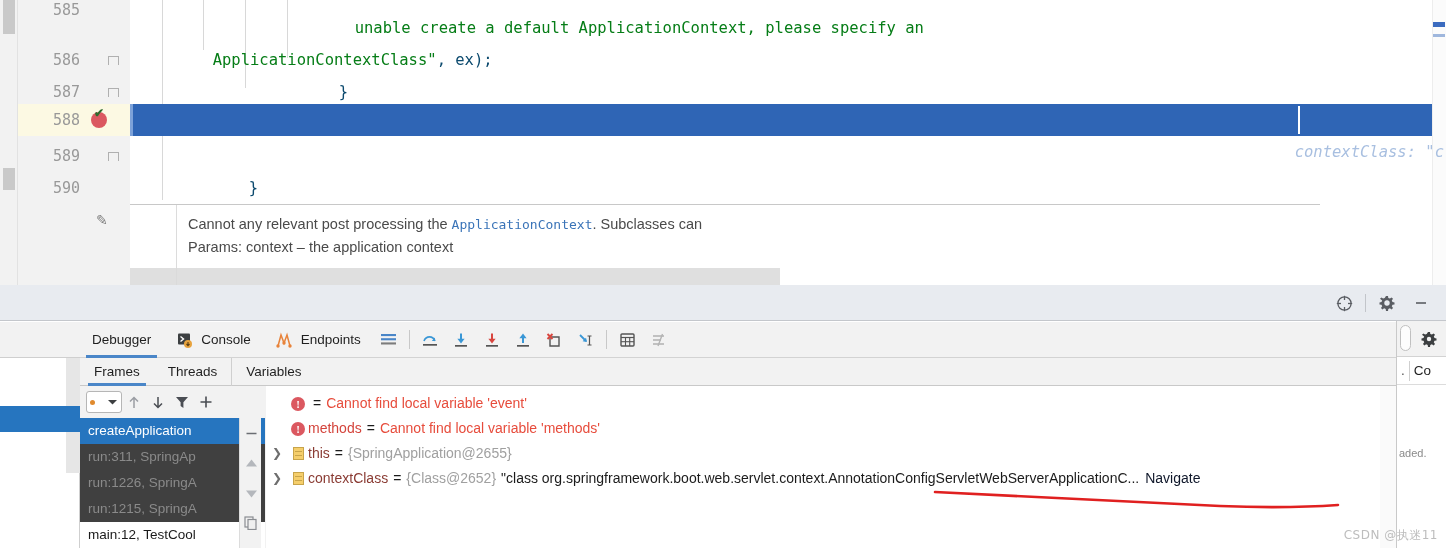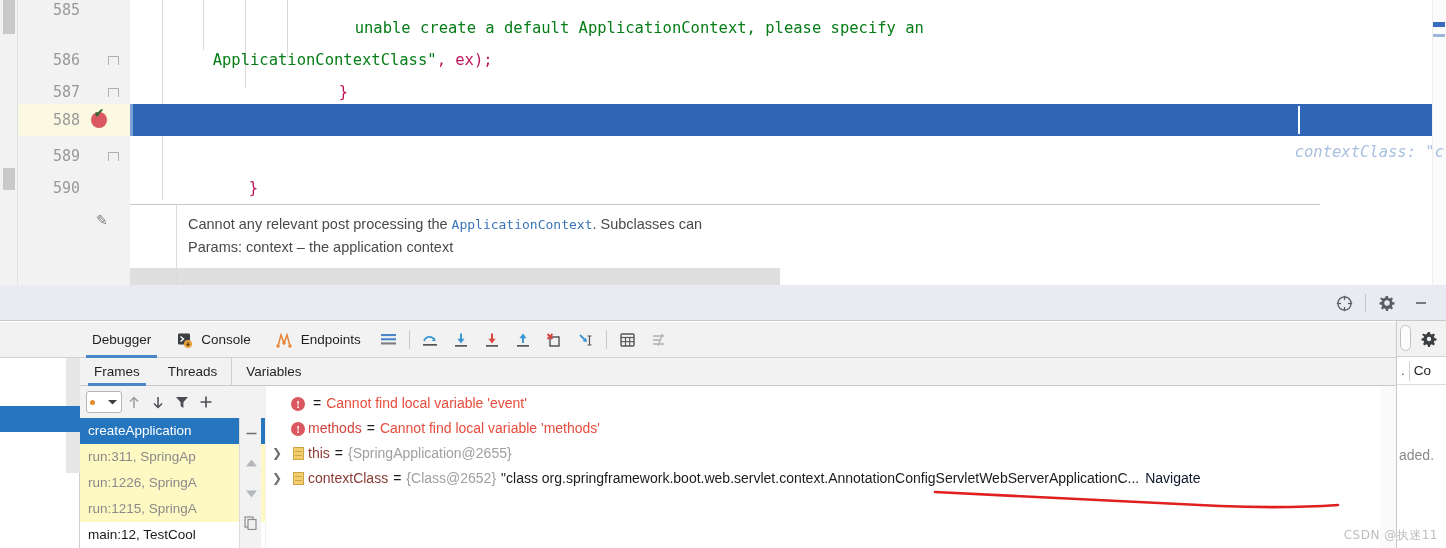--- a/index.html
+++ b/index.html
@@ -86,21 +86,21 @@
   }
 
   .code-hl-row {
     position: absolute; left: 0; right: 0; height: 32px; background: #2f65b5;
   }
   .code-hl-row .lbar { position: absolute; left: 0; top: 0; width: 3px; height: 32px; background: #7da2d9; }
   .indent-guide {
     position: absolute; width: 1px; background: #d8d8d8;
   }
   .tok-str { color: #067d17; }
-  .tok-plain { color: #be185d; }
+  .tok-plain { color: #0c4a6e; }
   .tok-on-hl { color: #ffffff; }
   .tok-italic { font-style: italic; }
   .tok-underline { text-decoration: underline; }
   .tok-hint { color: #a8bfe0; font-style: italic; }
   .caret { position: absolute; width: 2px; background: #000000; }
 
   
   .doc-popup {
     position: absolute; left: 130px; top: 204px; width: 1190px; height: 81px;
     background: #ffffff; border-top: 1px solid #c8c8c8;
@@ -193,21 +193,21 @@
   .thread-combo {
     width: 36px; height: 22px; border: 1px solid #b6b6b6; border-radius: 3px;
     background: #ffffff; display: flex; align-items: center; justify-content: space-between;
     padding: 0 3px;
   }
   .thread-combo .dot { width: 5px; height: 5px; background: #e08a2e; border-radius: 50%; }
   .ft-btn { width: 24px; height: 24px; display: flex; align-items: center; justify-content: center; color: #5d6066; }
   .frames-list { position: absolute; left: 0; top: 32px; width: 185px; height: 131px; overflow: hidden; }
   .frame-row {
     height: 26px; line-height: 26px; padding-left: 8px; font-size: 13.5px;
-    white-space: nowrap; overflow: hidden; color: #8a8a8a; background: #fef9c3;
+    white-space: nowrap; overflow: hidden; color: #8a8a8a; background: #404040;
   }
   .frame-row.selected { background: #2675bf; color: #ffffff; }
   .frame-row.last { background: #ffffff; color: #1b1b1b; }
   .frames-scroll {
     position: absolute; right: 0; top: 32px; width: 22px; height: 131px;
     background: #f2f2f2; border-left: 1px solid #dcdcdc;
   }
   .fs-btn { width: 22px; height: 30px; display: flex; align-items: center; justify-content: center; color: #8a8a8a; }
 
   
@@ -255,21 +255,21 @@
     position: absolute; left: 0; top: 0; width: 50px; height: 36px;
     background: #f2f2f2; border-bottom: 1px solid #d3d3d3;
     display: flex; align-items: center; justify-content: flex-end; padding-right: 6px;
   }
   .rp-tabrow {
     position: absolute; left: 0; top: 36px; width: 50px; height: 28px;
     display: flex; align-items: center; font-size: 13.5px; color: #1f1f1f;
     border-bottom: 1px solid #dcdcdc;
   }
   .rp-body { position: absolute; left: 0; top: 64px; width: 50px; height: 163px; }
-  .rp-line { font-size: 14px; color: #8a8a8a; white-space: nowrap; }
+  .rp-line { font-size: 11px; color: #8a8a8a; white-space: nowrap; }
   .pill-handle {
     position: absolute; left: 3px; top: 4px; width: 11px; height: 26px;
     border: 1px solid #c0c0c0; border-radius: 6px; background: #fdfdfd;
   }
 
   
   .annot { position: absolute; left: 0; top: 0; pointer-events: none; }
 
   
   .watermark {

